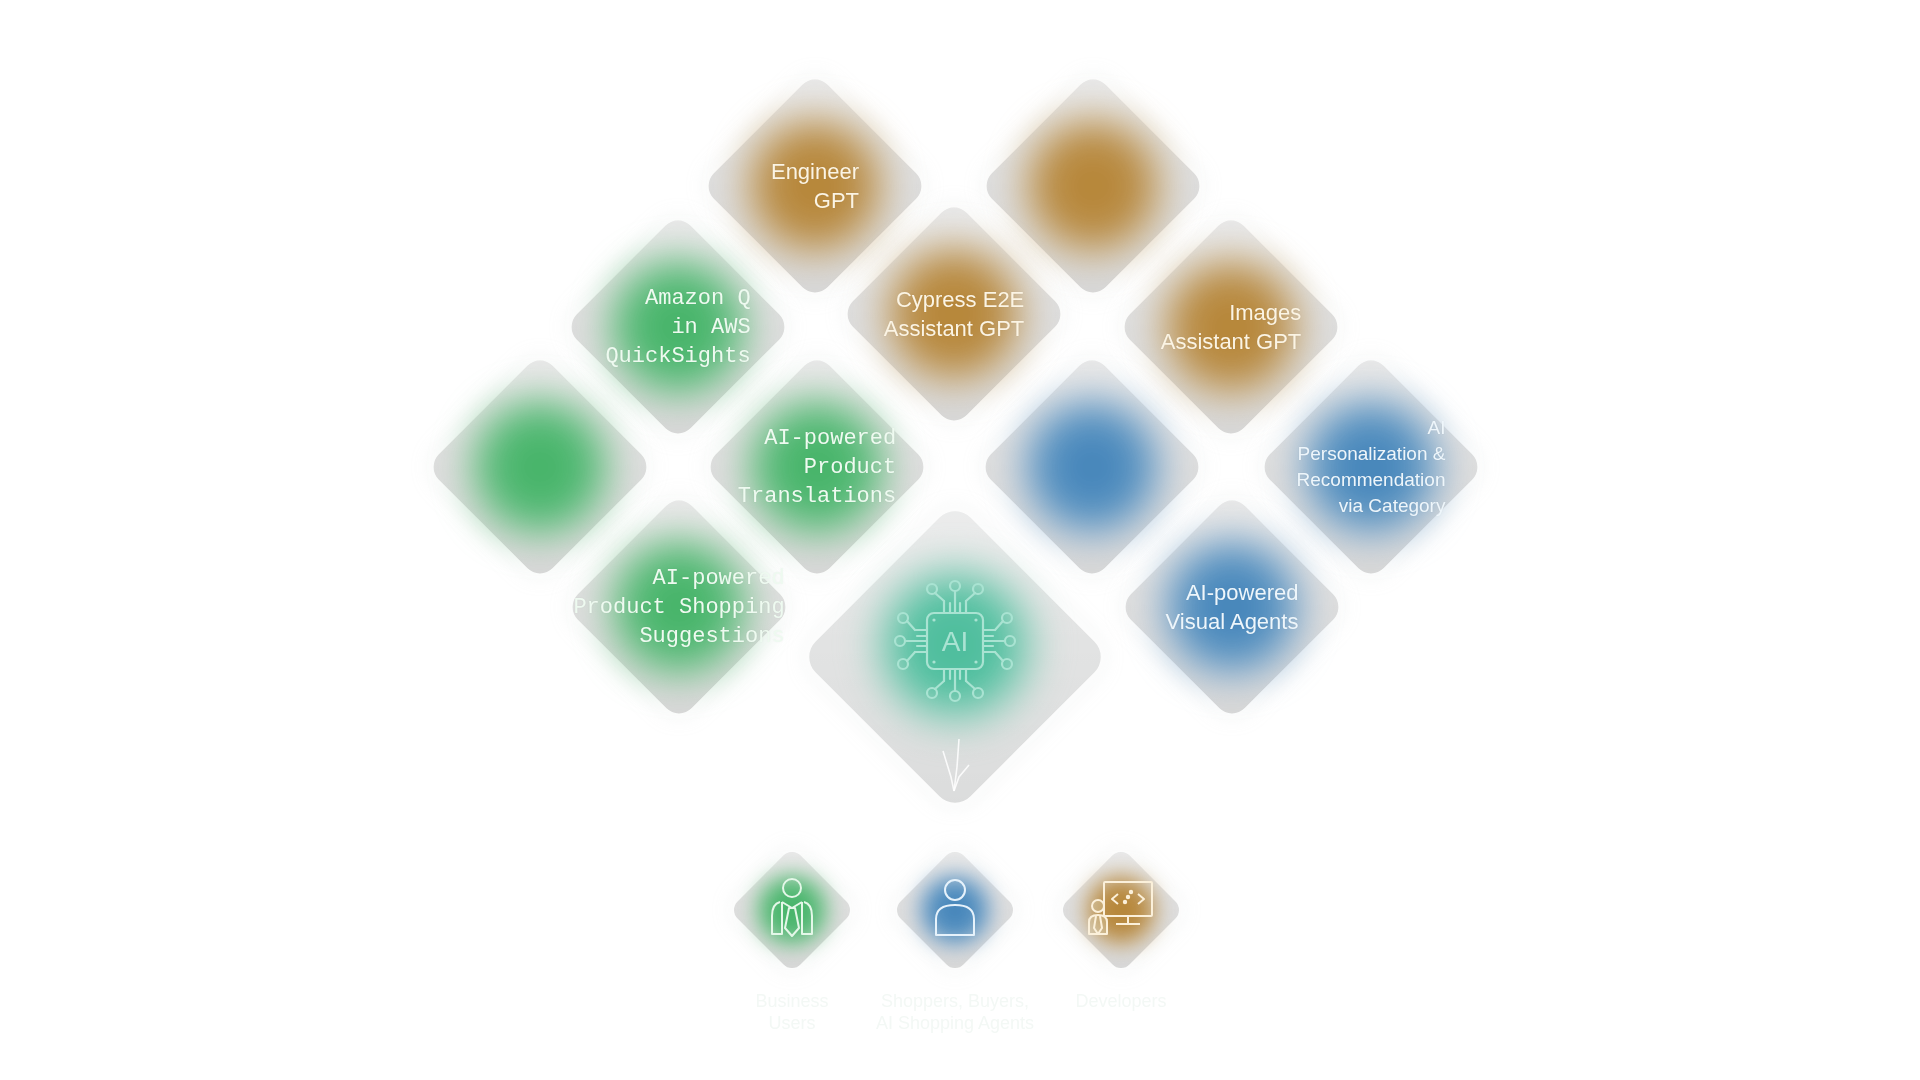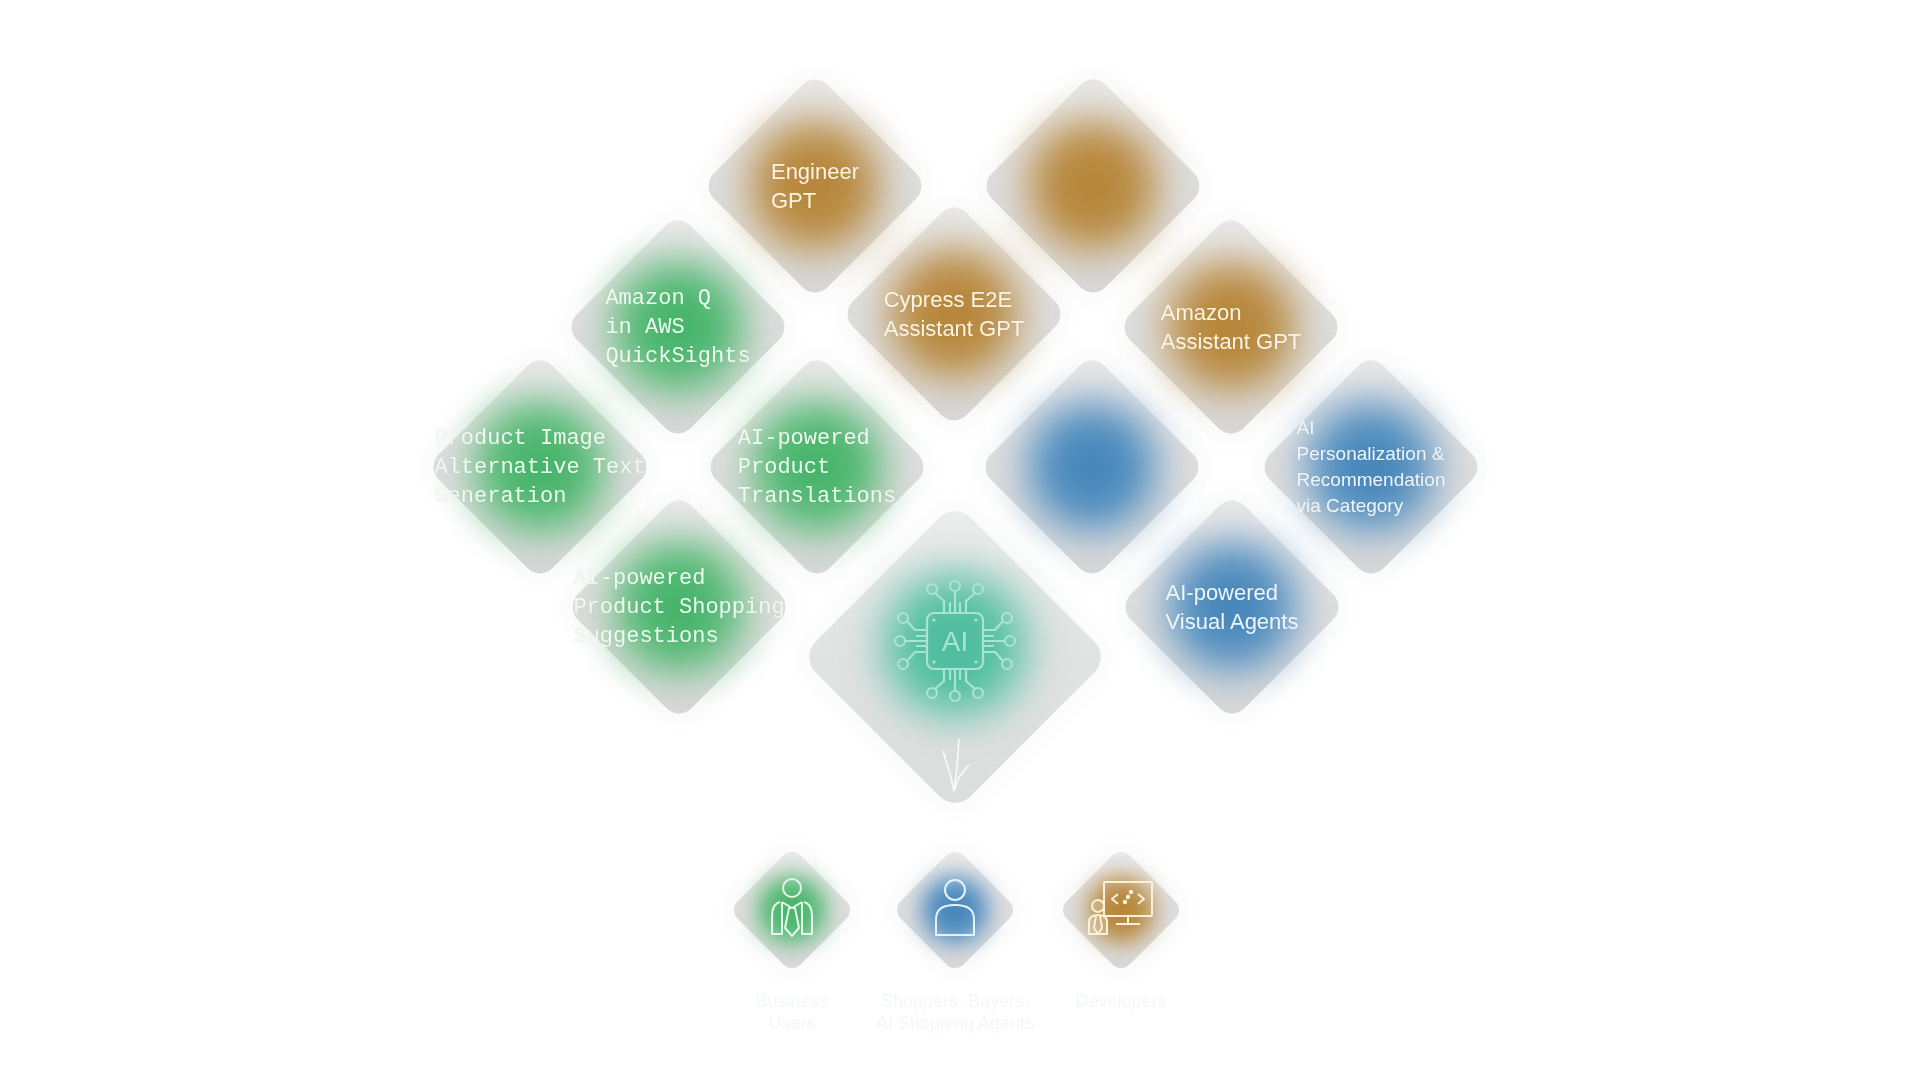--- a/index.html
+++ b/index.html
@@ -25,21 +25,21 @@
   }
   .tile .glow {
     position:absolute; left:50%; top:50%;
     transform:translate(-50%,-50%);
     border-radius:50%;
     filter:blur(14px);
   }
   .tile .label {
     position:absolute; left:50%; top:50%;
     transform:translate(-50%,-50%);
-    text-align:left; color:#f7f3e8;
+    text-align:right; color:#f7f3e8;
     font-size:22px; line-height:29px; white-space:nowrap;
     text-shadow:0 0 2px rgba(0,0,0,0.05);
   }
   .tile .label.small { font-size:19px; line-height:26px; }
   .tile .label .line { display:block; }
   .t-gold .glow  { background:radial-gradient(circle, #b68534 0%, #b98c45 35%, rgba(200,170,120,0.45) 60%, rgba(222,222,222,0) 75%); }
   .t-green .glow { background:radial-gradient(circle, #43b265 0%, #52b974 35%, rgba(120,195,140,0.45) 60%, rgba(222,222,222,0) 75%); }
   .t-blue .glow  { background:radial-gradient(circle, #4182b8 0%, #5490c0 35%, rgba(130,170,205,0.45) 60%, rgba(222,222,222,0) 75%); }
   .t-teal .glow  { background:radial-gradient(circle, #41b896 0%, #58c2a3 35%, rgba(140,205,185,0.45) 60%, rgba(222,222,222,0) 75%); }
   .t-green .label { color:#eefaf0;font-family:Liberation Mono, monospace; }
@@ -86,33 +86,28 @@
   <div class="label">
     <span class="line">Cypress E2E</span>
     <span class="line">Assistant GPT</span>
   </div>
 </div>
 
 <div class="tile t-gold" style="left:1231px;top:327px;width:228px;height:228px;">
   <div class="shape" style="width:161px;height:161px;"></div>
   <div class="glow" style="width:170px;height:170px;"></div>
   <div class="label">
-    <span class="line">Amazon</span>
+    <span class="line">Images</span>
     <span class="line">Assistant GPT</span>
   </div>
 </div>
 
 <div class="tile t-green" style="left:540px;top:467px;width:228px;height:228px;">
   <div class="shape" style="width:161px;height:161px;"></div>
   <div class="glow" style="width:170px;height:170px;"></div>
-  <div class="label">
-    <span class="line">Product Image</span>
-    <span class="line">Alternative Text</span>
-    <span class="line">Generation</span>
-  </div>
 </div>
 
 <div class="tile t-green" style="left:817px;top:467px;width:228px;height:228px;">
   <div class="shape" style="width:161px;height:161px;"></div>
   <div class="glow" style="width:170px;height:170px;"></div>
   <div class="label">
     <span class="line">AI-powered</span>
     <span class="line">Product</span>
     <span class="line">Translations</span>
   </div>

